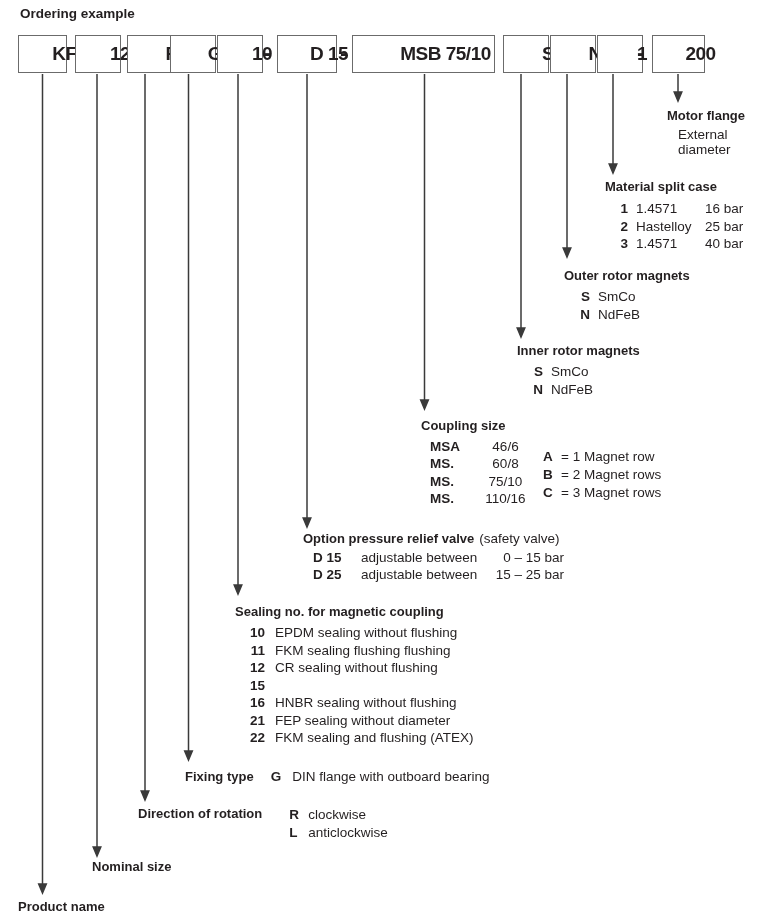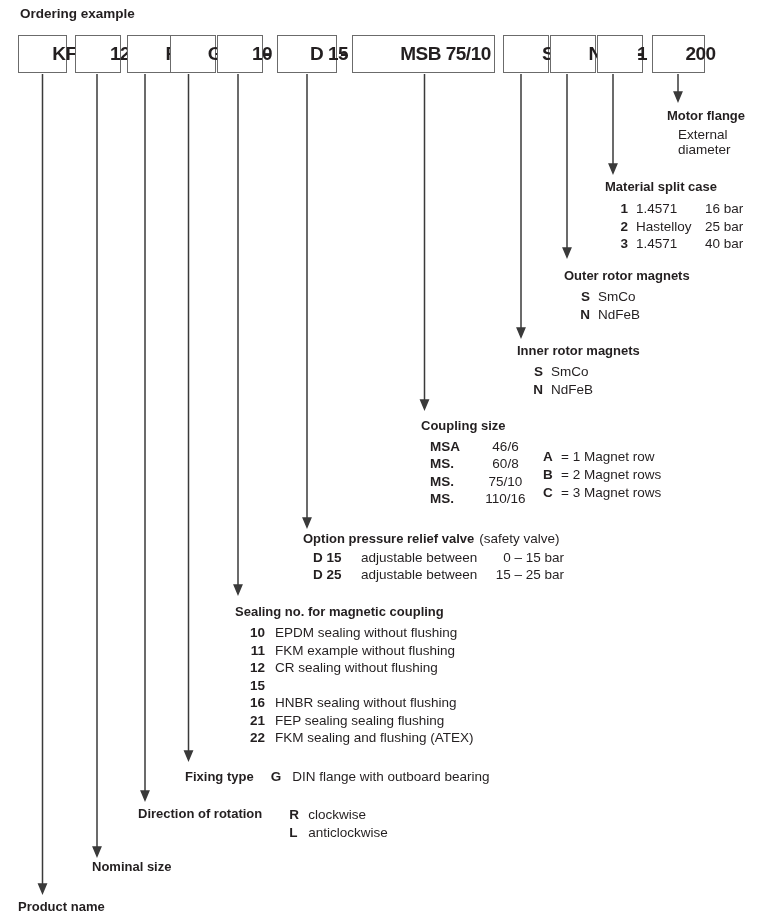--- a/index.html
+++ b/index.html
@@ -228,36 +228,36 @@
 
   <div class="sec" style="left:235px;top:604px">
     <div class="sec-title">Sealing no. for magnetic coupling</div>
     <div class="rows seal-rows">
       <div class="grid nowrap">
         <span class="b r">10</span>
         <span>EPDM sealing without flushing</span>
       </div>
       <div class="grid nowrap">
         <span class="b r">11</span>
-        <span>FKM example without flushing</span>
+        <span>FKM sealing flushing flushing</span>
       </div>
       <div class="grid nowrap">
         <span class="b r">12</span>
         <span>CR sealing without flushing</span>
       </div>
       <div class="grid nowrap">
         <span class="b r">15</span>
       </div>
       <div class="grid nowrap">
         <span class="b r">16</span>
         <span>HNBR sealing without flushing</span>
       </div>
       <div class="grid nowrap">
         <span class="b r">21</span>
-        <span>FEP sealing sealing flushing</span>
+        <span>FEP sealing without diameter</span>
       </div>
       <div class="grid nowrap">
         <span class="b r">22</span>
         <span>FKM sealing and flushing (ATEX)</span>
       </div>
     </div>
   </div>
 
   <div class="sec inline" style="left:185px;top:769px">
     <span class="sec-title">Fixing type</span>

